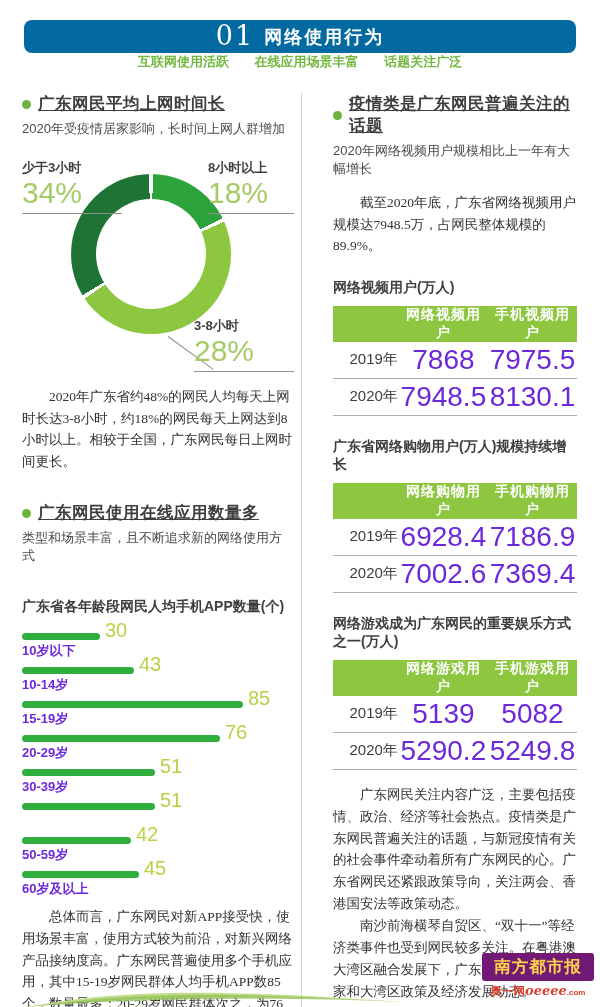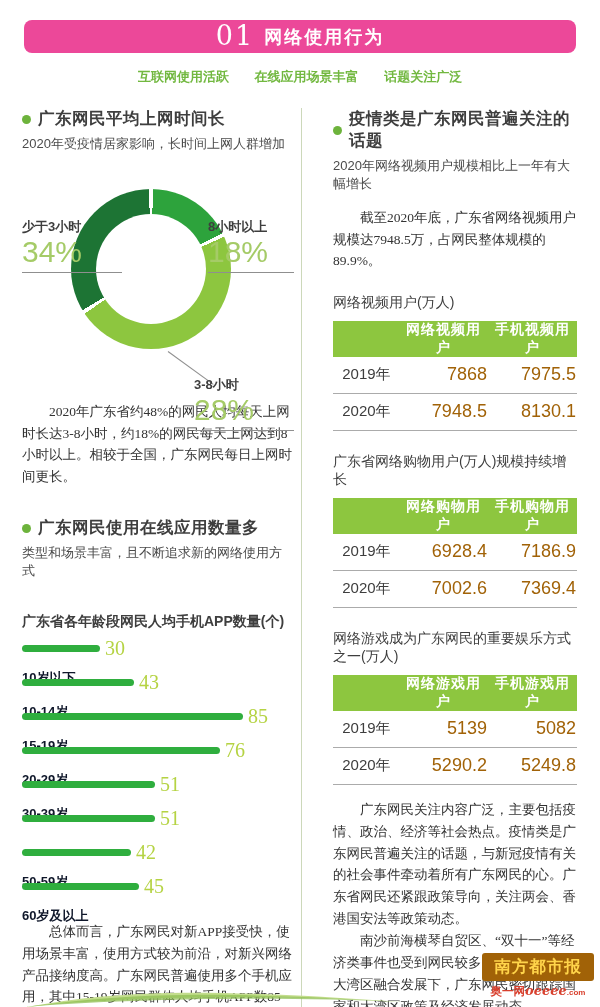--- a/index.html
+++ b/index.html
@@ -1,83 +1,83 @@
 <!DOCTYPE html>
 <html><head>
 <meta charset="utf-8">
 <style>
   html,body{margin:0;padding:0;background:#ffffff;}
   .page{position:relative;width:600px;height:1007px;background:#fff;overflow:hidden;
         font-family:"Liberation Sans","DejaVu Sans",sans-serif;color:#3e3e3e;}
 
   
-  .banner{margin:20px 24px 0 24px;height:33px;border-radius:8px;background:#ec4899;
+  .banner{margin:20px 24px 0 24px;height:33px;border-radius:8px;background:#0369a1;
           display:flex;align-items:center;justify-content:center;gap:10px;}
   .banner-num{font-family:"DejaVu Serif","Liberation Serif",serif;font-size:27px;font-weight:400;
               color:#fff;letter-spacing:2px;line-height:1;margin-top:-2px;}
   .banner-title{font-size:18px;font-weight:700;color:#fff;letter-spacing:2px;}
-  .tagline{margin-top:15px;text-align:center;color:#72b840;font-size:13px;font-weight:700;}
+  .tagline{text-align:center;color:#72b840;font-size:13px;font-weight:700;}
   .tagline span{margin:0 11px;}
 
   
   .columns{display:flex;margin-top:22px;padding:0 14px 0 22px;align-items:stretch;}
   .col-left{width:272px;flex:none;}
   .divider{flex:none;width:1px;background:#ccd8ba;margin-left:7px;}
   .col-right{flex:1;padding-left:31px;padding-right:9px;}
 
-  .sec-head{display:flex;align-items:center;gap:7px;}
+  .sec-head{display:flex;align-items:center;gap:7px;text-decoration:underline;}
   .bullet{width:9px;height:9px;border-radius:50%;background:#6db33c;flex:none;}
   .sec-title{font-size:16.5px;font-weight:700;color:#3e3e3e;letter-spacing:.5px;}
   .sec-sub{font-size:13px;color:#4b4b4b;margin-top:5px;}
 
   .para{font-family:"Liberation Serif","DejaVu Serif",serif;font-size:13.5px;color:#333;
         line-height:1.6;text-indent:2em;margin:0;}
 
   
   .donut-wrap{position:relative;height:230px;margin-top:10px;}
   .donut{position:absolute;left:49px;top:26px;width:160px;height:160px;border-radius:50%;}
   .donut::after{content:"";position:absolute;inset:25px;background:#fff;border-radius:50%;}
-  .callout{position:absolute;border-bottom:1px solid #8f8f8f;padding-bottom:5px;margin-top:44px;}
+  .callout{position:absolute;border-bottom:1px solid #8f8f8f;padding-bottom:5px;}
   .callout .c-name{font-size:13px;font-weight:700;color:#3e3e3e;line-height:1.2;}
   .callout .c-pct{font-size:30px;color:#a5cb67;line-height:1.05;margin-top:1px;}
   .callout.tl{left:0;top:12px;width:100px;}
   .callout.tr{right:0;top:12px;width:86px;}
   .callout.br{right:0;top:170px;width:100px;}
   .leader{position:absolute;left:146px;top:188px;width:56px;height:1px;background:#8f8f8f;
           transform:rotate(36deg);transform-origin:left center;}
 
   
   .sec2{margin-top:30px;}
   .chart-title{margin-top:33px;font-size:14px;font-weight:700;color:#3e3e3e;}
   .bars{margin-top:10px;}
   .bar-row{height:34px;}
-  .bar-line{display:flex;align-items:center;height:14px;font-family:Liberation Serif, serif;}
+  .bar-line{display:flex;align-items:flex-end;height:14px;}
   .bar{height:7px;border-radius:3.5px;background:#2fae3e;}
   .bar-value{margin-left:5px;font-size:20px;color:#b5d343;line-height:1;}
-  .bar-label{font-size:13px;font-weight:700;color:#0f172a;margin-top:16px;line-height:1;}
+  .bar-label{font-size:13px;font-weight:700;color:#6d28d9;margin-top:4px;line-height:1;}
   .after-bars{margin-top:8px;}
   .p1{margin-top:8px;}
 
   
   .r-para1{margin-top:14px;}
   .table-block{margin-top:22px;}
-  .table-title{font-size:14px;font-weight:400;color:#3e3e3e;margin-bottom:9px;}
+  .table-title{font-size:14px;font-weight:700;color:#3e3e3e;margin-bottom:9px;}
   table{width:100%;border-collapse:collapse;table-layout:fixed;}
   thead th{background:#8dc63f;color:#fff;font-size:14px;font-weight:700;height:33px;
            text-align:center;padding:0;letter-spacing:1px;}
   tbody td{height:34px;border-bottom:1px solid #ababab;}
-  td.year{font-size:15px;color:#3e3e3e;text-align:center;padding-left:2px;}
-  td.val{font-size:18px;color:#a16207;text-align:right;}
+  td.year{font-size:15px;color:#3e3e3e;text-align:right;padding-left:2px;}
+  td.val{font-size:28px;color:#6d28d9;text-align:center;}
   .r-paras{margin-top:14px;}
   .r-paras .para{line-height:1.62;}
 
   
   .wave{position:absolute;left:24px;bottom:0;}
   .brand{position:absolute;right:6px;bottom:8px;width:112px;text-align:center;}
-  .brand-box{background:#a16207;color:#ffd44a;font-weight:700;font-size:16.5px;padding:3px 4px;
+  .brand-box{background:#701a75;color:#ffd44a;font-weight:700;font-size:16.5px;padding:3px 4px;
              border-radius:3px;letter-spacing:1px;font-family:"Liberation Serif",serif;}
   .brand-sub{margin-top:2px;color:#d8402e;font-size:11.5px;font-weight:700;}
   .brand-sub .en{font-family:"DejaVu Serif","Liberation Serif",serif;font-style:italic;font-size:13px;}
   .brand-sub .tld{font-size:8px;}
 </style>
 </head>
 <body>
 
 <div class="page">
 

